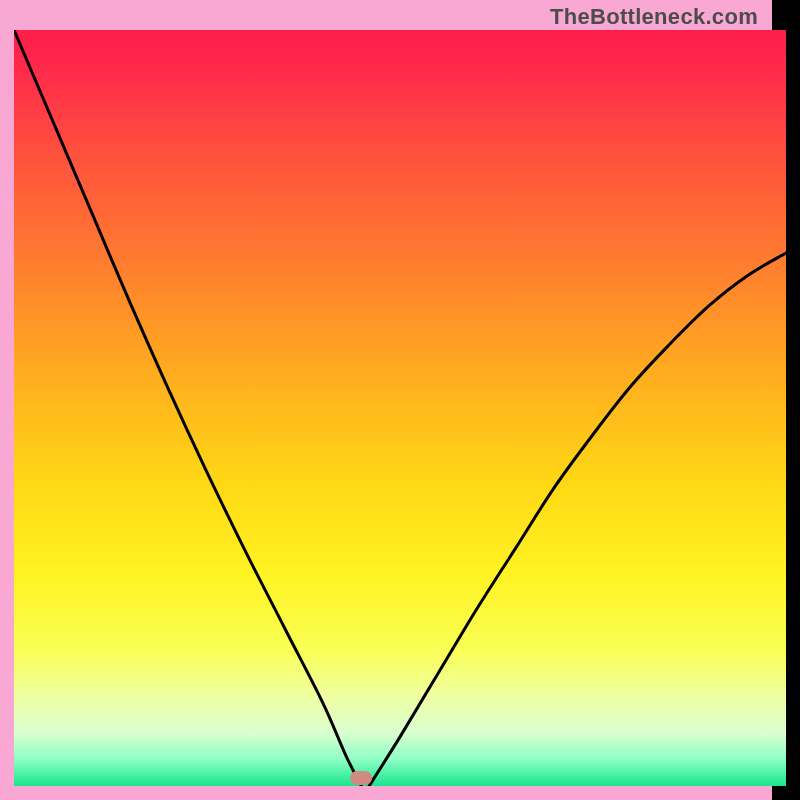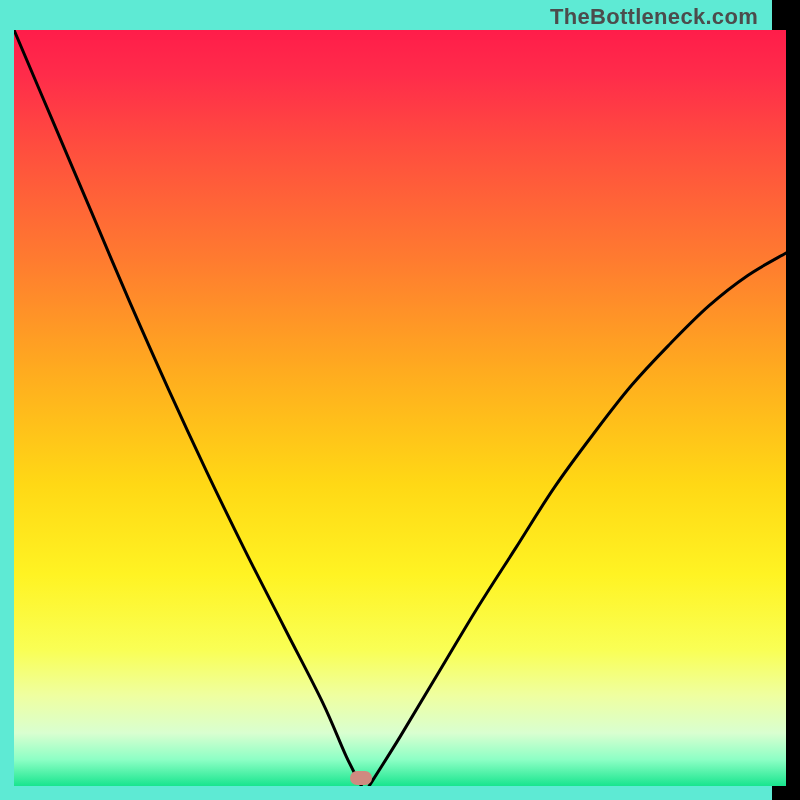--- a/index.html
+++ b/index.html
@@ -8,21 +8,21 @@
     width: 800px;
     height: 800px;
     overflow: hidden;
     background: #000;
     font-family: Arial, Helvetica, sans-serif;
   }
   .frame {
     position: relative;
     width: 772px;
     height: 800px;
-    background: #5eead4;
+    background: #f9a8d4;
   }
   .watermark {
     position: absolute;
     top: 4px;
     right: 14px;
     color: #4c4c4c;
     font-size: 22px;
     font-weight: 600;
     letter-spacing: 0.3px;
     z-index: 5;

